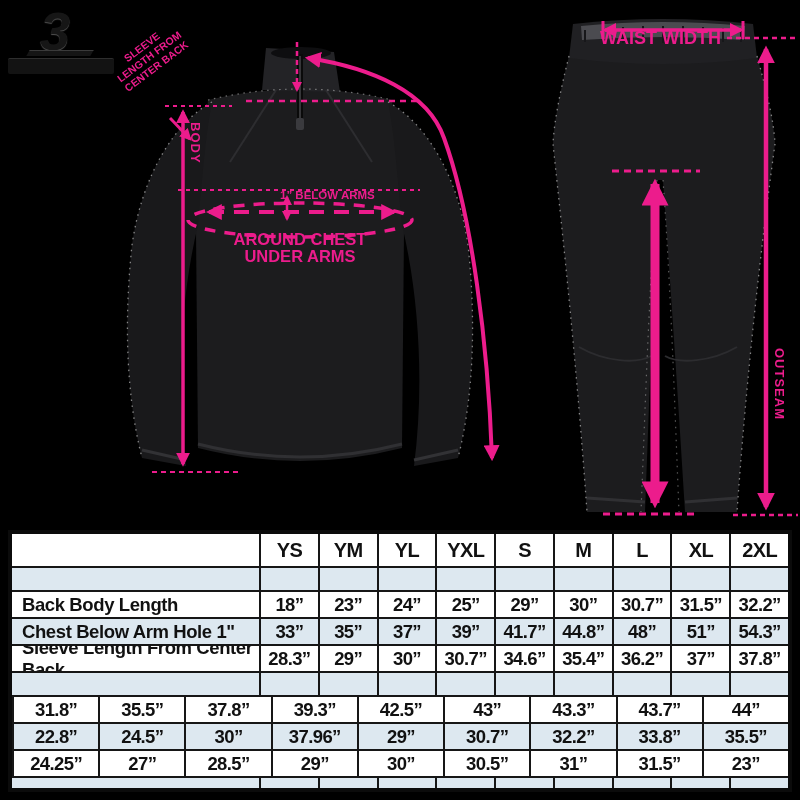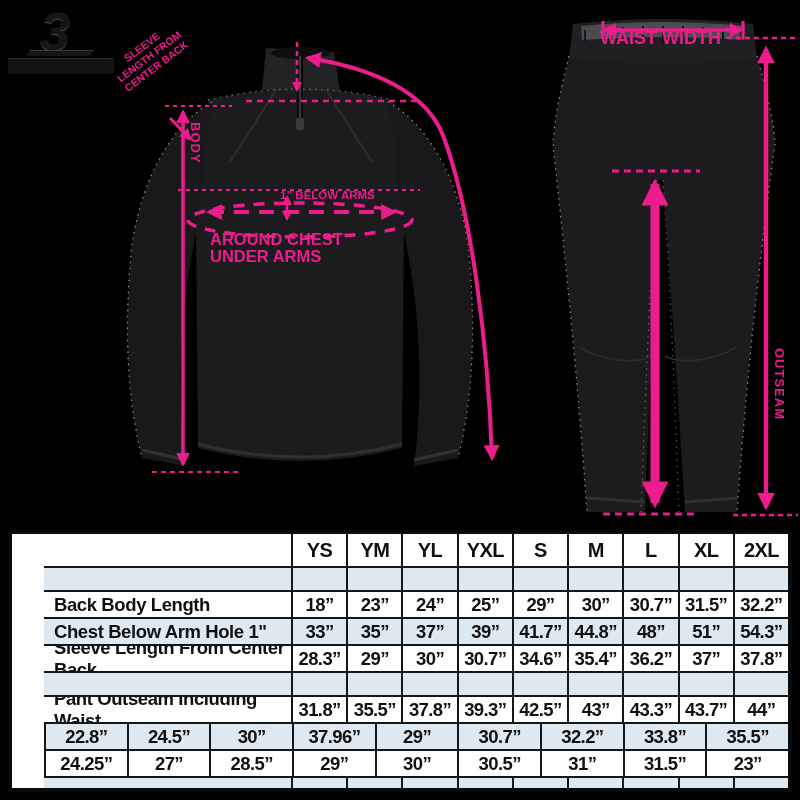--- a/index.html
+++ b/index.html
@@ -17,30 +17,30 @@
 
   
   .jacket{position:absolute;left:80px;top:30px;}
   .pants{position:absolute;left:545px;top:12px;}
   .overlay{position:absolute;left:0;top:0;pointer-events:none;}
 
   
   .ann{position:absolute;color:var(--pink);font-weight:800;line-height:1.05;white-space:nowrap;}
   .ann-body{left:188px;top:122px;font-size:13px;letter-spacing:1px;writing-mode:vertical-rl;}
   .ann-below-arms{left:280px;top:189px;font-size:11.5px;}
-  .ann-around-chest{left:210px;top:231px;width:180px;font-size:16.5px;}
+  .ann-around-chest{left:210px;top:231px;width:180px;text-align:center;font-size:16.5px;}
   .ann-sleeve{left:108px;top:66px;font-size:10.5px;text-align:center;transform:rotate(-37deg);
               transform-origin:left top;line-height:1.12;}
   .ann-waist{left:600px;top:5px;width:146px;text-align:left;font-size:18px;margin-top:24px;}
   .ann-outseam{left:772px;top:348px;font-size:13px;letter-spacing:1px;writing-mode:vertical-rl;}
 
   
   .size-table{position:absolute;left:8px;top:530px;width:776px;border:4px solid #0b0b0b;
               background:#fff;color:#111;}
-  .trow{display:flex;align-items:stretch;margin-left:32px;}
+  .trow{display:flex;align-items:stretch;}
   .trow + .trow{border-top:2px solid #161616;}
   .theader{height:32px;}
   .tdata{height:25px;}
   .tspacer{height:22px;}
   .tspacer-sm{height:10px;}
   .bg-white{background:#ffffff;}
   .bg-blue{background:#dde8f0;}
   .cell{display:flex;align-items:center;overflow:hidden;}
   .cell.label{flex:0 0 237px;padding-left:10px;font-weight:700;font-size:18.5px;letter-spacing:-0.4px;}
   .cell.val{flex:1;justify-content:center;border-left:2px solid #161616;font-weight:700;
@@ -230,21 +230,20 @@
         <div class="cell val"></div>
         <div class="cell val"></div>
         <div class="cell val"></div>
         <div class="cell val"></div>
         <div class="cell val"></div>
         <div class="cell val"></div>
         <div class="cell val"></div>
         <div class="cell val"></div>
       </div>
       <div class="trow tdata bg-white">
-        <div class="cell label">Pant Outseam Including Waist</div>
         <div class="cell val">31.8”</div>
         <div class="cell val">35.5”</div>
         <div class="cell val">37.8”</div>
         <div class="cell val">39.3”</div>
         <div class="cell val">42.5”</div>
         <div class="cell val">43”</div>
         <div class="cell val">43.3”</div>
         <div class="cell val">43.7”</div>
         <div class="cell val">44”</div>
       </div>

